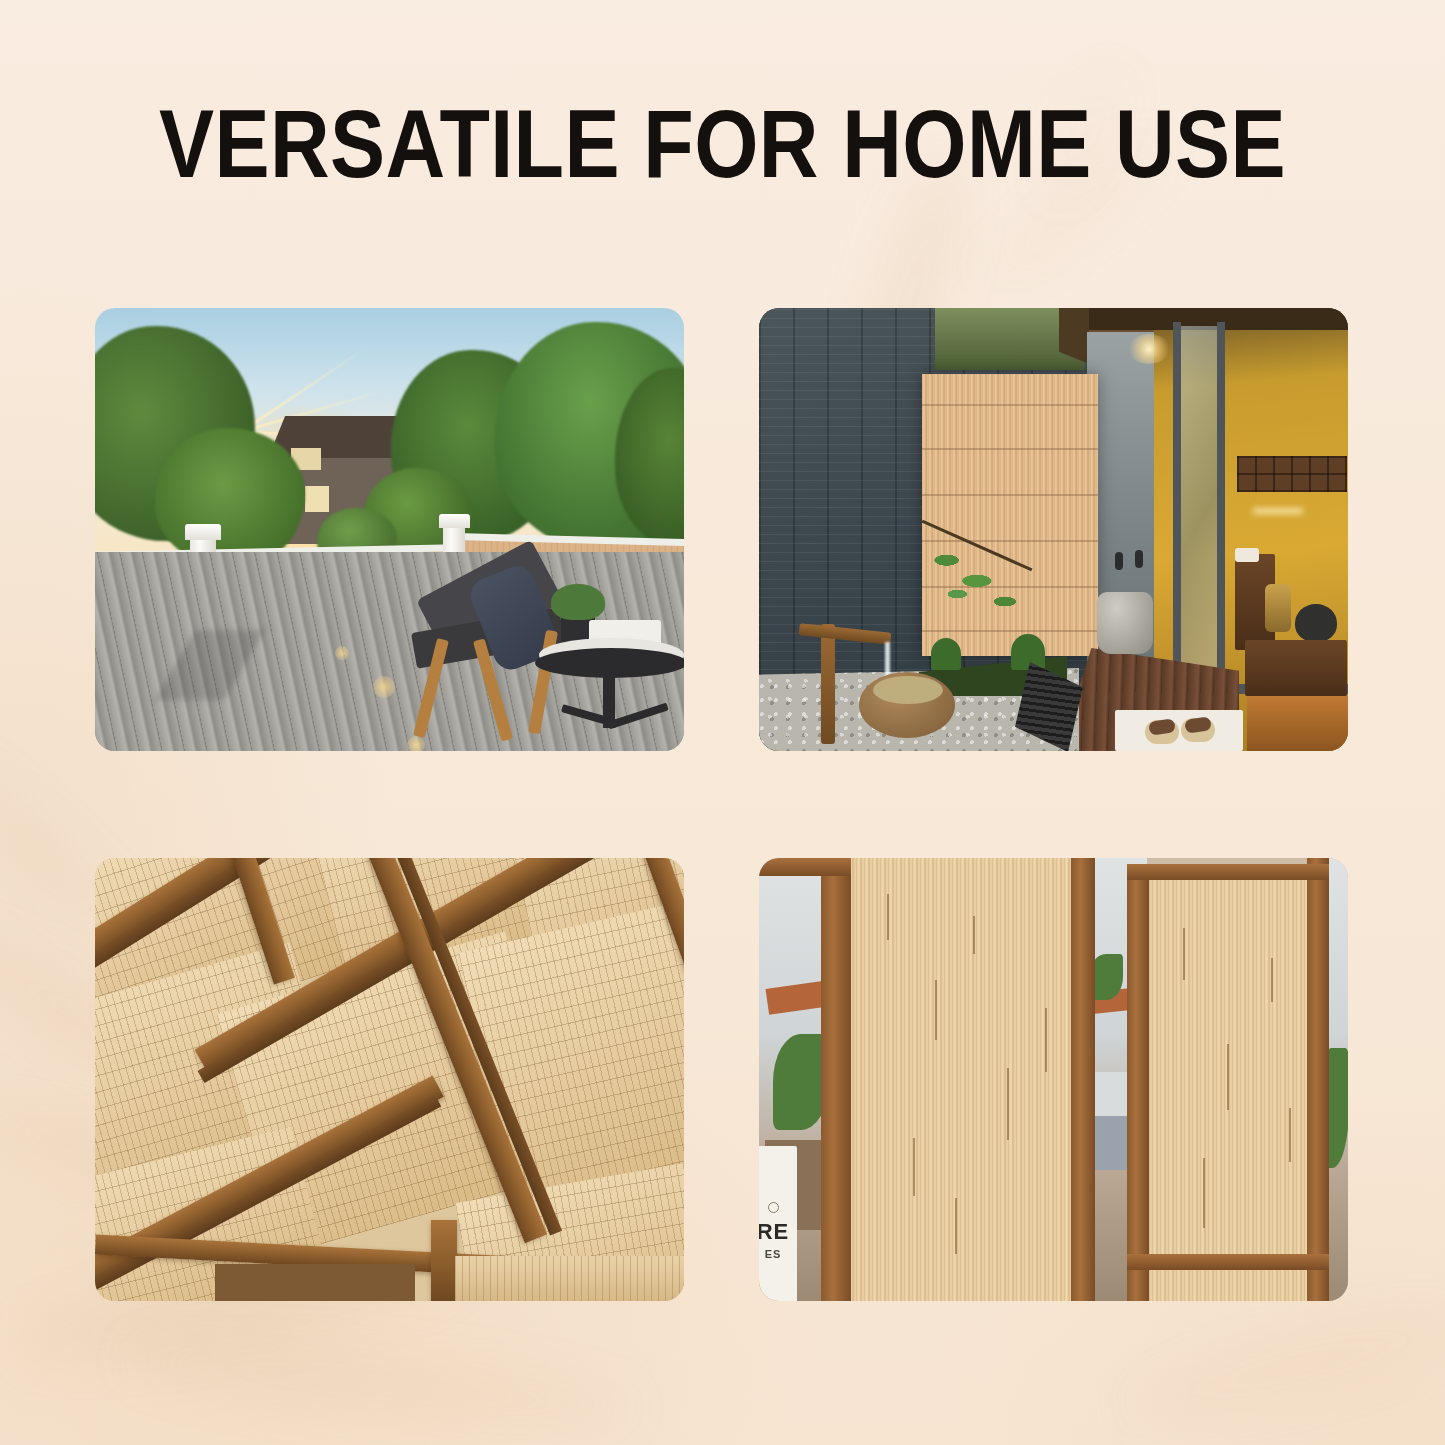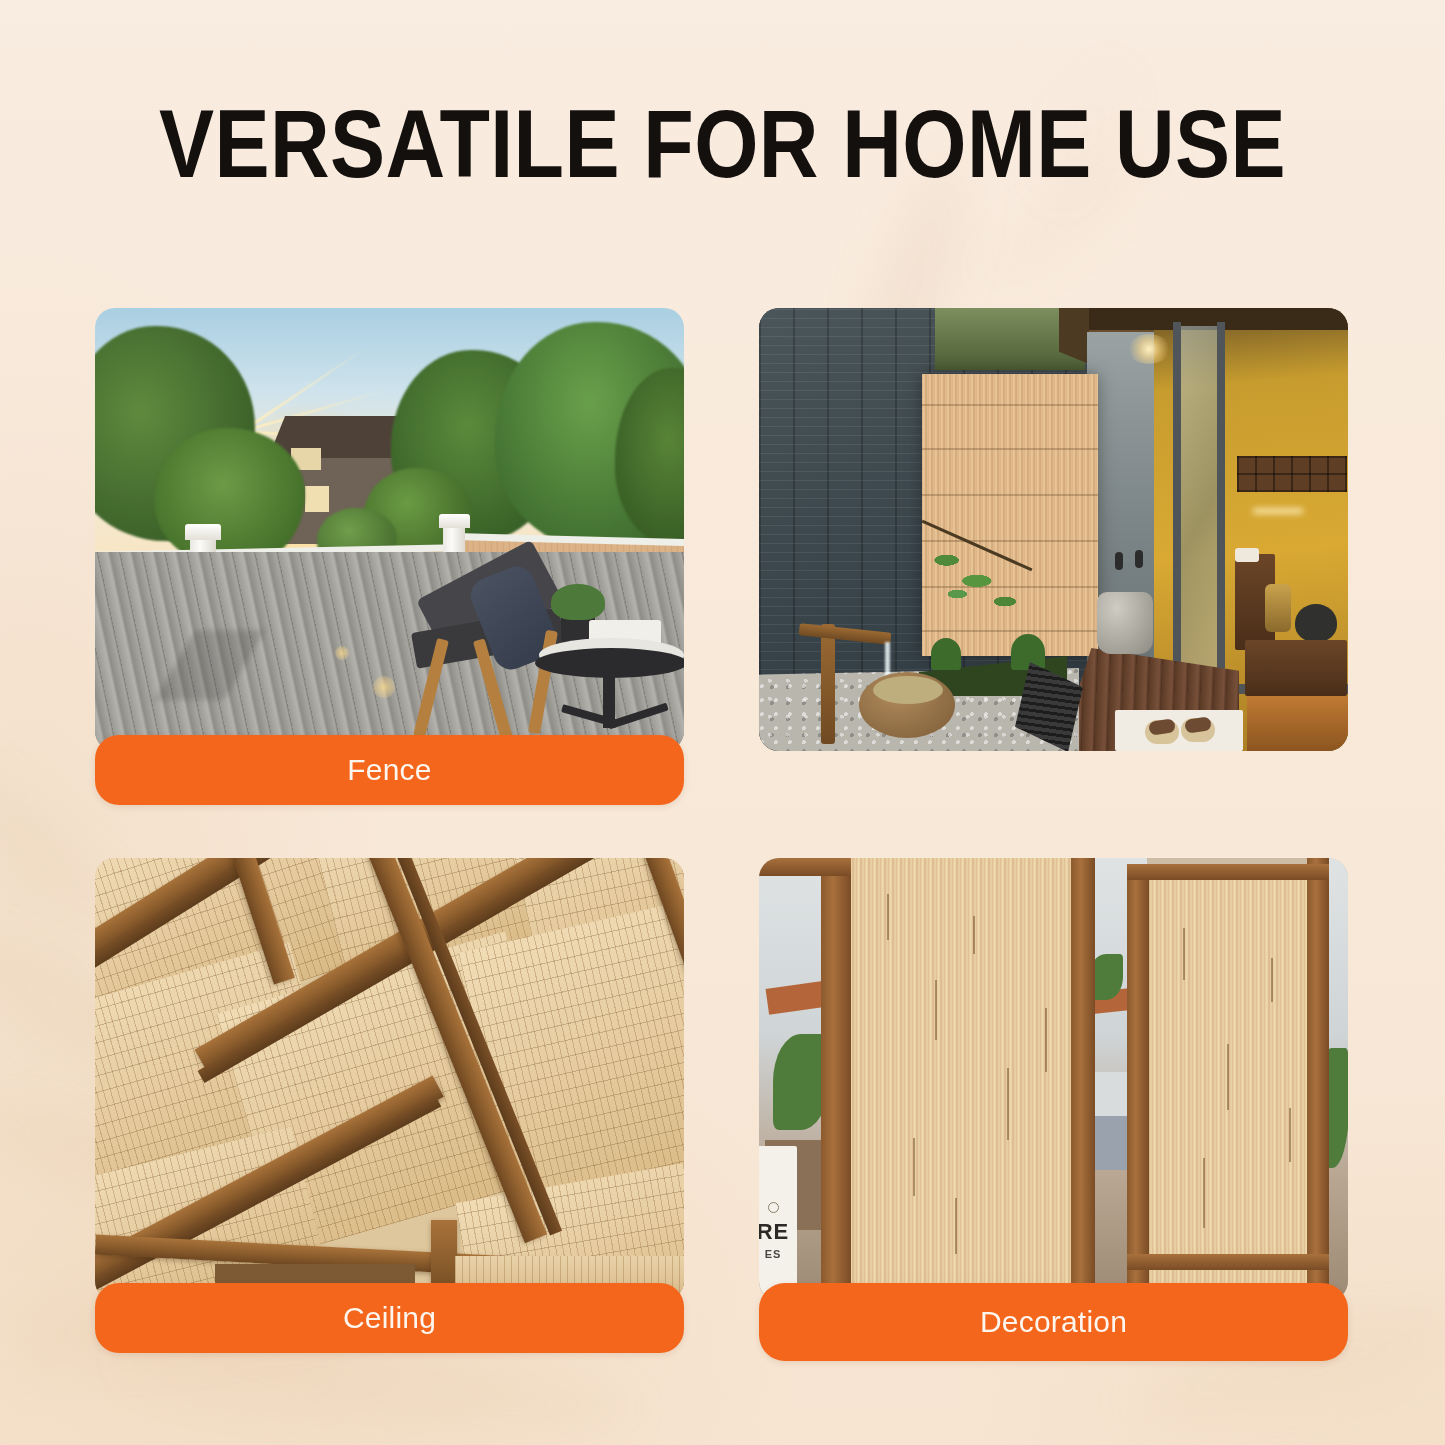--- a/index.html
+++ b/index.html
@@ -555,23 +555,14 @@
 
         <div class="p4-sign" style="left:-10px;top:288px;width:48px;height:170px;">
           <div class="p4-sign-mark"></div>
           <div class="p4-sign-t1">RE</div>
           <div class="p4-sign-t2">ES</div>
         </div>
       </div>
     </div>
   </div>
 
-  <div class="label-pill pill-0">
-    <span class="label-text">Fence</span>
-  </div>
-  <div class="label-pill pill-2">
-    <span class="label-text">Ceiling</span>
-  </div>
-  <div class="label-pill pill-3">
-    <span class="label-text">Decoration</span>
-  </div>
 
 </div>
 
 </body></html>

